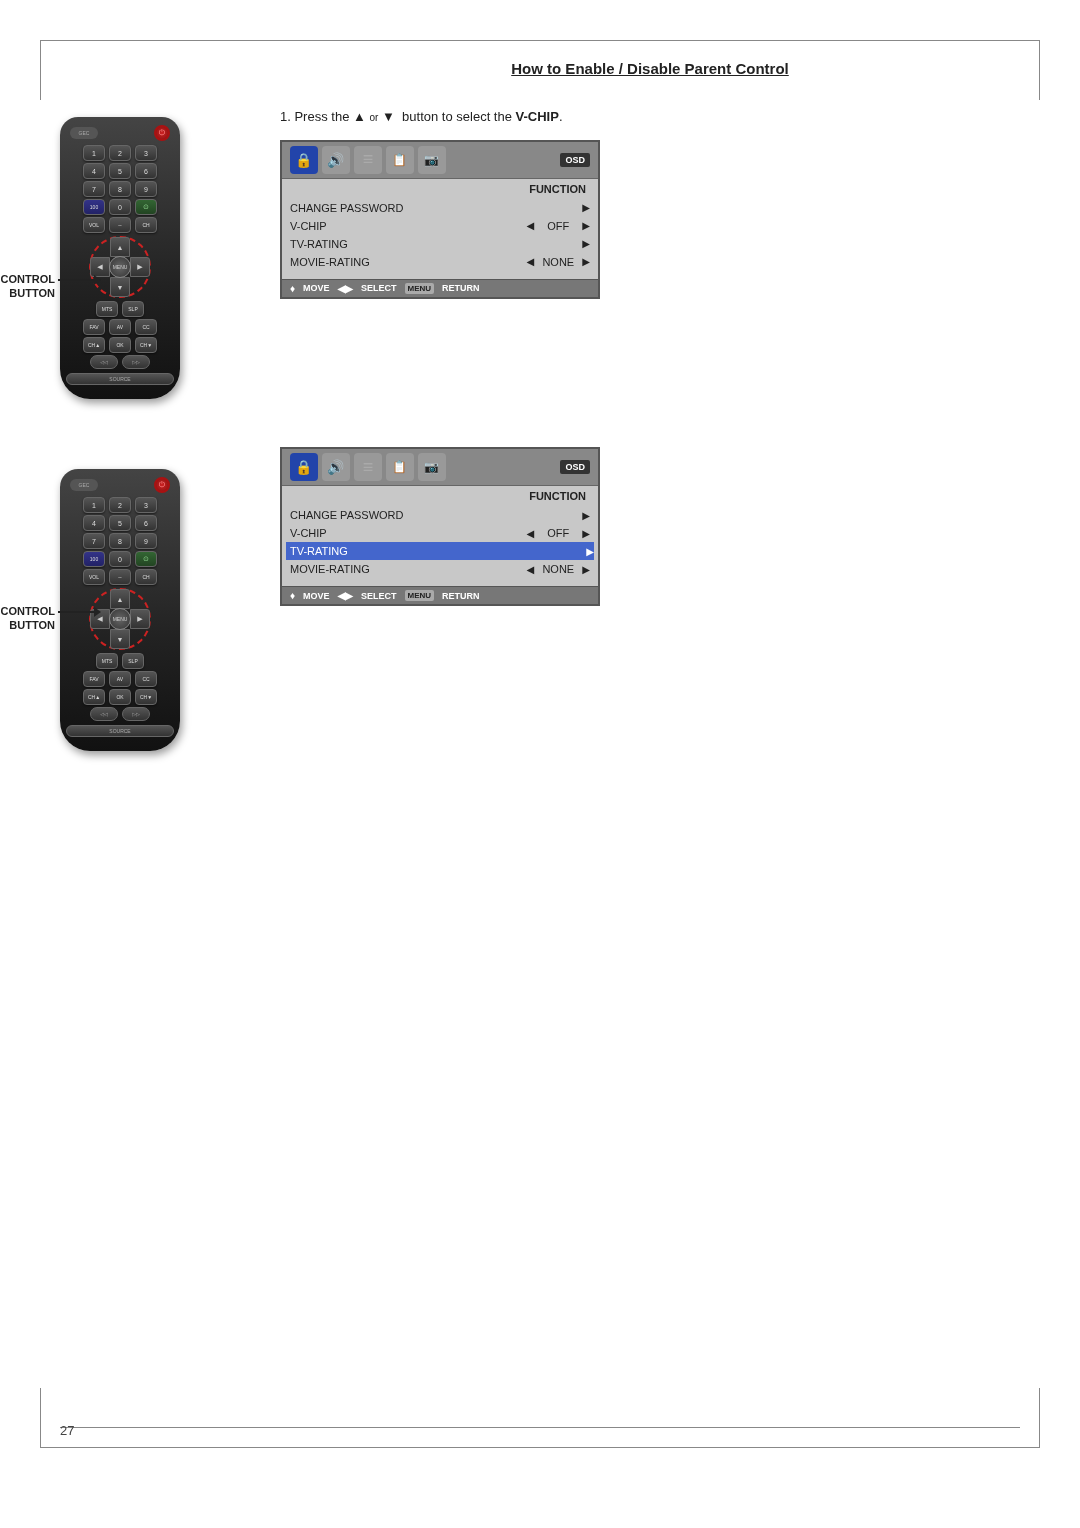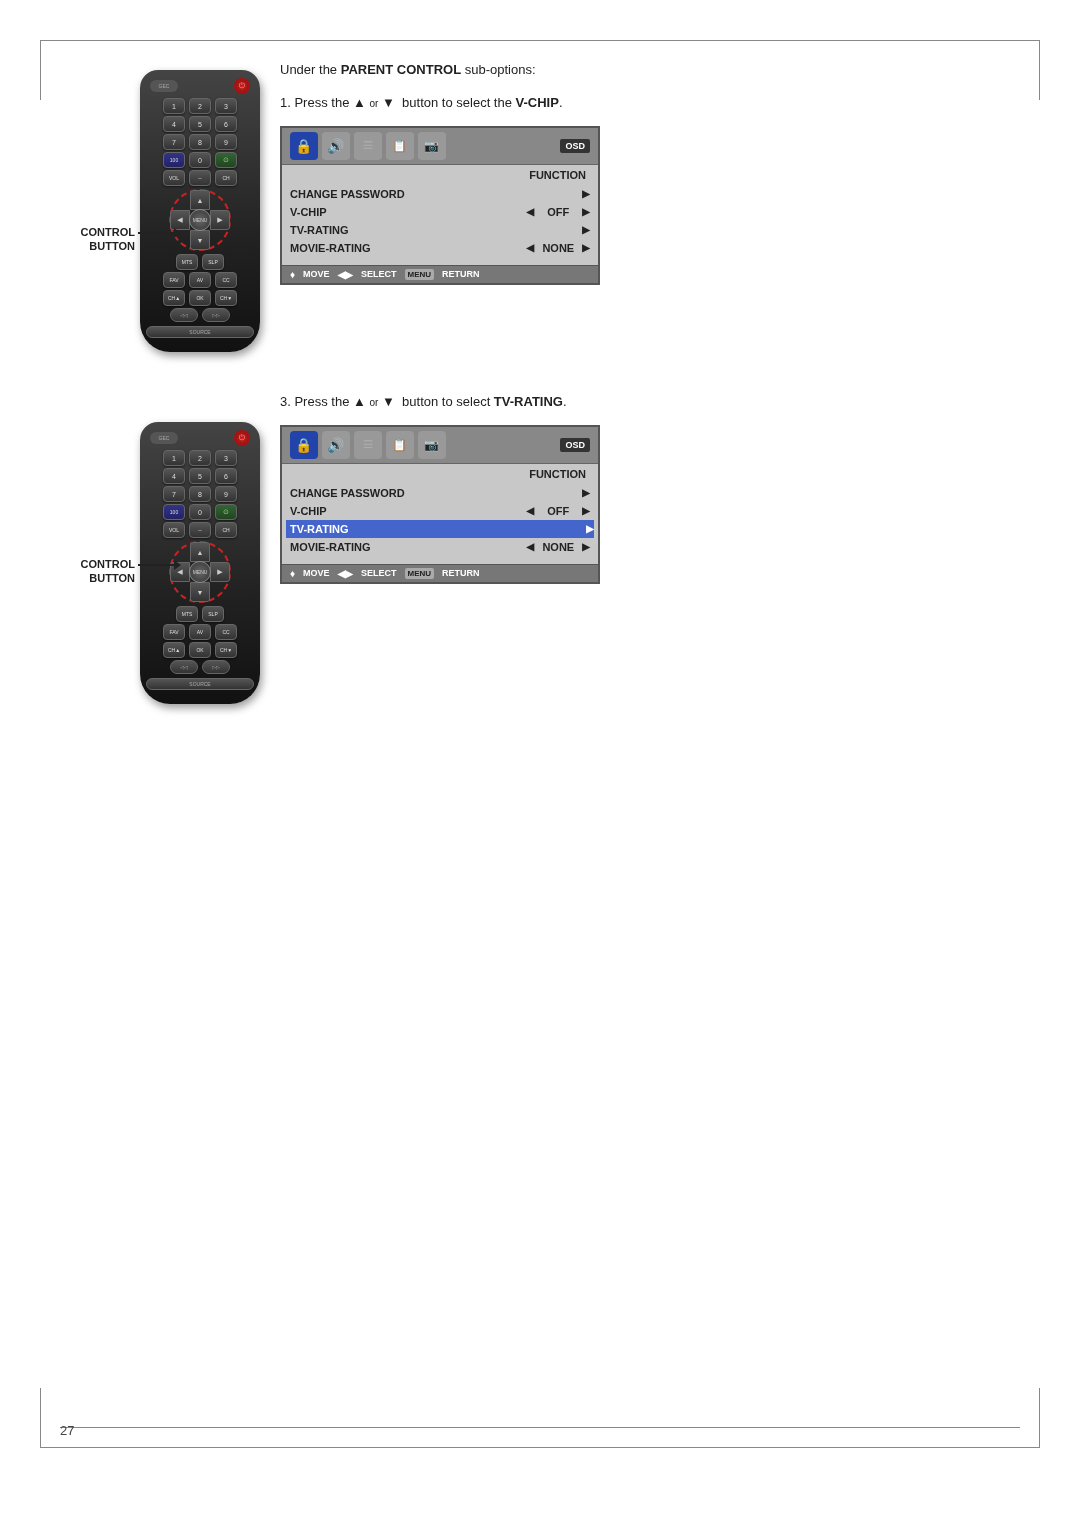--- a/index.html
+++ b/index.html
@@ -89,21 +89,21 @@
       position: relative;
     }
 
     
     .remote-container {
       width: 200px;
       flex-shrink: 0;
       position: relative;
       display: flex;
       align-items: flex-start;
-      justify-content: flex-end;
+      justify-content: flex-start;
     }
 
     .remote {
       width: 120px;
       background: linear-gradient(180deg, #444 0%, #222 60%, #111 100%);
       border-radius: 18px 18px 30px 30px;
       padding: 8px 6px 14px 6px;
       position: relative;
       box-shadow: 2px 4px 8px rgba(0,0,0,0.4);
     }
@@ -343,21 +343,21 @@
 
     .osd-menu-items {
       padding: 2px 8px 8px 8px;
     }
 
     .osd-menu-row {
       display: flex;
       align-items: center;
       padding: 3px 0;
       font-size: 11px;
-      font-weight: bold;
+      font-weight: normal;
       color: #222;
     }
 
     .osd-menu-row.highlighted {
       background: #4466cc;
       color: white;
       padding-left: 4px;
       margin: 0 -4px;
     }
 
@@ -437,20 +437,21 @@
 <body>
 
 <div class="page-border-top"></div>
 <div class="page-border-left-top"></div>
 <div class="page-border-right-top"></div>
 <div class="page-border-left-bottom"></div>
 <div class="page-border-right-bottom"></div>
 
 <div class="page-content">
 
+  <div class="section-title">How to Enable / Disable Parent Control</div>
 
   <div class="section-block">
 
     <div class="remote-container">
       <div style="position:relative; margin-top:10px;">
         <div class="remote">
 
           <div class="remote-top">
             <div class="remote-top-left">GEC</div>
             <div class="remote-power-btn"></div>
@@ -517,23 +518,20 @@
         </div>
 
         <div style="position:absolute; left:-85px; top:155px; text-align:right; font-size:11px; font-weight:bold; width:80px; line-height:1.3;">CONTROL<br>BUTTON</div>
 
         <div style="position:absolute; left:-2px; top:162px; width:38px; height:2px; background:#222;"></div>
         <div style="position:absolute; left:34px; top:158px; width:0; height:0; border-top:5px solid transparent; border-bottom:5px solid transparent; border-left:7px solid #222;"></div>
       </div>
     </div>
 
     <div class="right-content">
-      <div class="instructions-text">
-        Under the <span class="bold">PARENT CONTROL</span> sub-options:
-      </div>
       <div class="instructions-text">
         1. Press the ▲ <span style="font-size:10px;">or</span> ▼&nbsp; button to select the <span class="bold">V-CHIP</span>.
       </div>
 
       <div class="osd-screen">
 
         <div class="osd-top-bar">
           <div class="osd-icon active">🔒</div>
           <div class="osd-icon inactive">🔊</div>
           <div class="osd-icon inactive" style="font-size:18px; color:#aaa;">≡</div>
@@ -648,23 +646,20 @@
           <div class="remote-source-btn">SOURCE</div>
         </div>
 
         <div style="position:absolute; left:-85px; top:155px; text-align:right; font-size:11px; font-weight:bold; width:80px; line-height:1.3;">CONTROL<br>BUTTON</div>
         <div style="position:absolute; left:-2px; top:162px; width:38px; height:2px; background:#222;"></div>
         <div style="position:absolute; left:34px; top:158px; width:0; height:0; border-top:5px solid transparent; border-bottom:5px solid transparent; border-left:7px solid #222;"></div>
       </div>
     </div>
 
     <div class="right-content">
-      <div class="instructions-text">
-        3. Press the ▲ <span style="font-size:10px;">or</span> ▼&nbsp; button to select <span class="bold">TV-RATING</span>.
-      </div>
 
       <div class="osd-screen">
 
         <div class="osd-top-bar">
           <div class="osd-icon active">🔒</div>
           <div class="osd-icon inactive">🔊</div>
           <div class="osd-icon inactive" style="font-size:18px; color:#aaa;">≡</div>
           <div class="osd-icon inactive" style="font-size:12px; color:#aaa;">📋</div>
           <div class="osd-icon inactive" style="font-size:12px; color:#aaa;">📷</div>
           <div class="osd-label-box">OSD</div>

